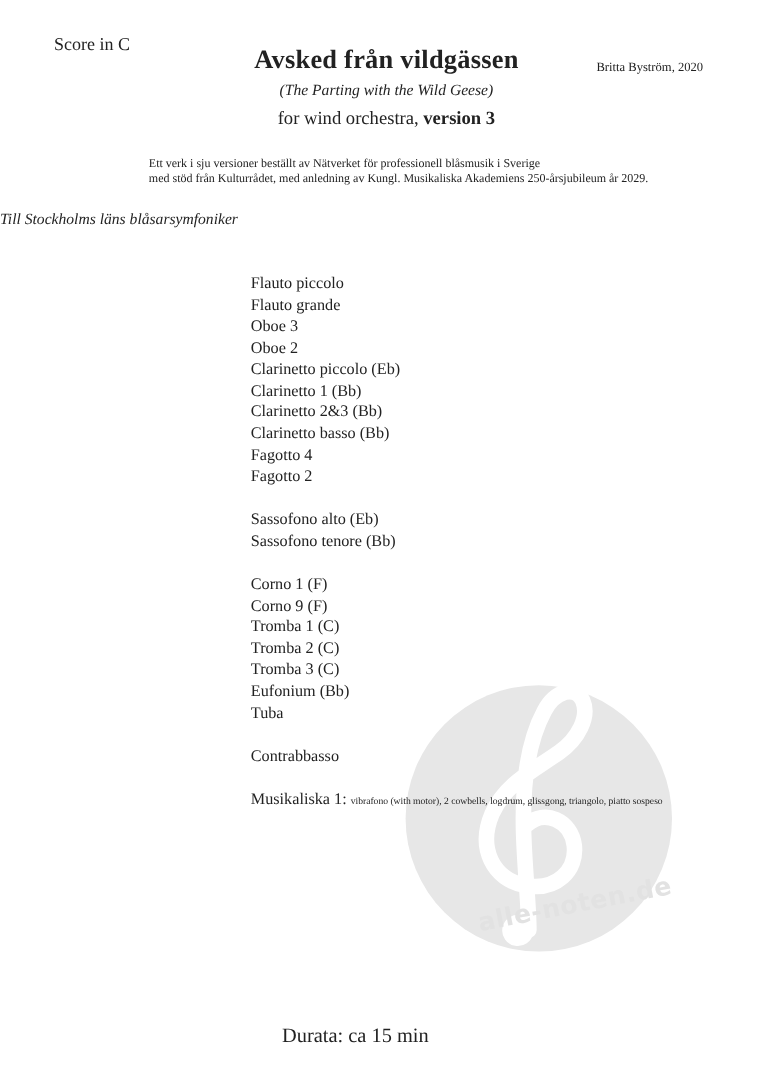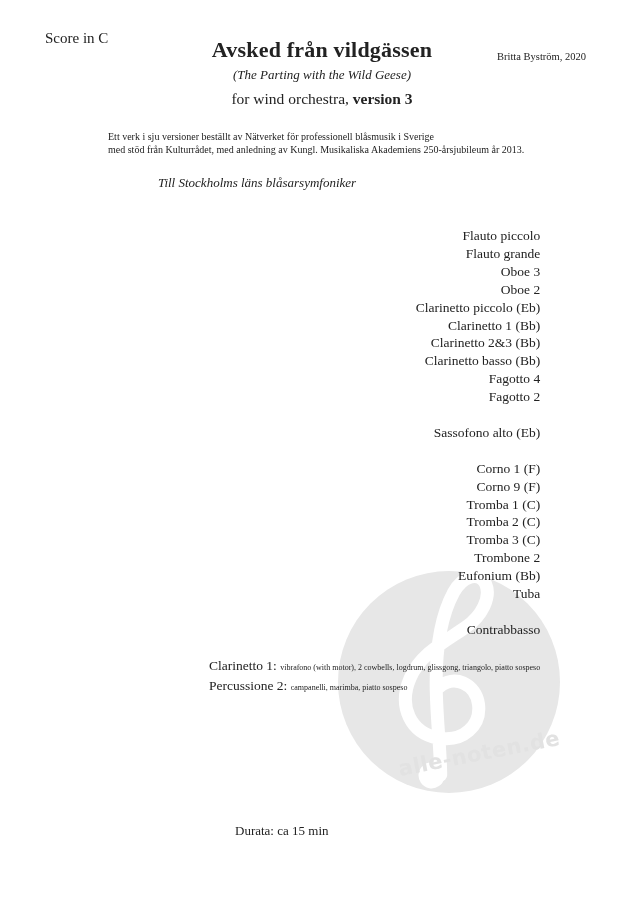--- a/index.html
+++ b/index.html
@@ -11,29 +11,29 @@
     color:#222222;
     overflow:hidden;
   }
   .abs{position:absolute;}
   .score-label{left:45px;top:30px;font-size:15px;}
   .composer{left:497px;top:51px;font-size:10.5px;font-family:Liberation Serif, serif;}
   .title{left:2px;top:37px;width:640px;text-align:center;font-size:22px;font-weight:bold;margin:0;letter-spacing:.2px;}
   .subtitle{left:2px;top:67px;width:640px;text-align:center;font-size:13px;font-style:italic;}
   .scoring{left:2px;top:90px;width:640px;text-align:center;font-size:15.5px;}
   .scoring b{font-weight:bold;text-align:center;}
-  .commission{left:108px;top:131px;font-size:10px;line-height:12.6px;}
-  .dedication{left:0;top:175px;width:514px;text-align:center;font-size:13px;font-style:italic;}
+  .commission{left:124px;top:131px;font-size:10px;line-height:12.6px;}
+  .dedication{left:0;top:175px;width:514px;font-size:13px;font-style:italic;}
   .instruments{left:209px;top:227px;font-size:13.5px;z-index:2;}
   .igroup + .igroup{margin-top:17.9px;}
-  .inst{line-height:17.9px;white-space:nowrap;text-align:right;}
+  .inst{line-height:17.9px;white-space:nowrap;}
   .perc-line{line-height:17.9px;white-space:nowrap;}
   .perc-label{font-size:13.5px;}
   .perc-detail{font-size:8px;margin-top:39px;}
-  .durata{left:235px;top:823px;font-size:13px;z-index:2;}
+  .durata{left:235px;top:853px;font-size:17px;z-index:2;}
   .watermark{left:336px;top:565px;width:226px;height:234px;z-index:1;}
   .content-layer{position:absolute;inset:0;z-index:2;}
 </style>
 </head>
 <body>
 
 <div class="page">
 
   <svg class="abs watermark" viewBox="0 0 226 234" aria-hidden="true">
     <defs>
@@ -59,21 +59,21 @@
     <h1 class="abs title">Avsked från vildgässen</h1>
 
     <div class="abs composer">Britta Byström, 2020</div>
 
     <div class="abs subtitle">(The Parting with the Wild Geese)</div>
 
     <div class="abs scoring"><span>for wind orchestra, </span><b>version 3</b></div>
 
     <div class="abs commission">
       <div>Ett verk i sju versioner beställt av Nätverket för professionell blåsmusik i Sverige</div>
-      <div>med stöd från Kulturrådet, med anledning av Kungl. Musikaliska Akademiens 250-årsjubileum år 2013.</div>
+      <div>med stöd från Kulturrådet, med anledning av Kungl. Musikaliska Akademiens 250-årsjubileum år 2029.</div>
     </div>
 
     <div class="abs dedication">Till Stockholms läns blåsarsymfoniker</div>
 
     <div class="abs instruments">
 
       <div class="igroup">
         <div class="inst">Flauto piccolo</div>
         <div class="inst">Flauto grande</div>
         <div class="inst">Oboe 3</div>
@@ -81,40 +81,39 @@
         <div class="inst">Clarinetto piccolo (Eb)</div>
         <div class="inst">Clarinetto 1 (Bb)</div>
         <div class="inst">Clarinetto 2&amp;3 (Bb)</div>
         <div class="inst">Clarinetto basso (Bb)</div>
         <div class="inst">Fagotto 4</div>
         <div class="inst">Fagotto 2</div>
       </div>
 
       <div class="igroup">
         <div class="inst">Sassofono alto (Eb)</div>
+        <div class="inst">Sassofono tenore (Bb)</div>
       </div>
 
       <div class="igroup">
         <div class="inst">Corno 1 (F)</div>
         <div class="inst">Corno 9 (F)</div>
         <div class="inst">Tromba 1 (C)</div>
         <div class="inst">Tromba 2 (C)</div>
         <div class="inst">Tromba 3 (C)</div>
-        <div class="inst">Trombone 2</div>
         <div class="inst">Eufonium (Bb)</div>
         <div class="inst">Tuba</div>
       </div>
 
       <div class="igroup">
         <div class="inst">Contrabbasso</div>
       </div>
 
       <div class="igroup">
-        <div class="perc-line"><span class="perc-label">Clarinetto 1:</span> <span class="perc-detail">vibrafono (with motor), 2 cowbells, logdrum, glissgong, triangolo, piatto sospeso</span></div>
-        <div class="perc-line"><span class="perc-label">Percussione 2:</span> <span class="perc-detail">campanelli, marimba, piatto sospeso</span></div>
+        <div class="perc-line"><span class="perc-label">Musikaliska 1:</span> <span class="perc-detail">vibrafono (with motor), 2 cowbells, logdrum, glissgong, triangolo, piatto sospeso</span></div>
       </div>
 
     </div>
 
     <div class="abs durata">Durata: ca 15 min</div>
 
   </div>
 </div>
 
 </body></html>

